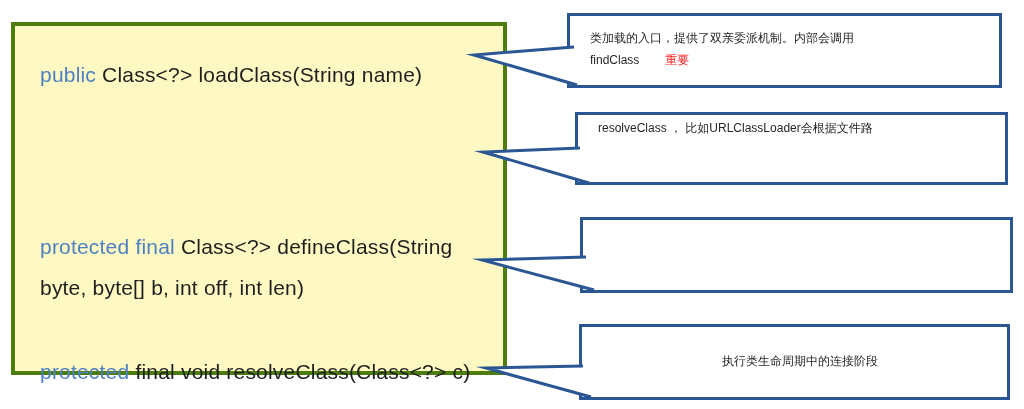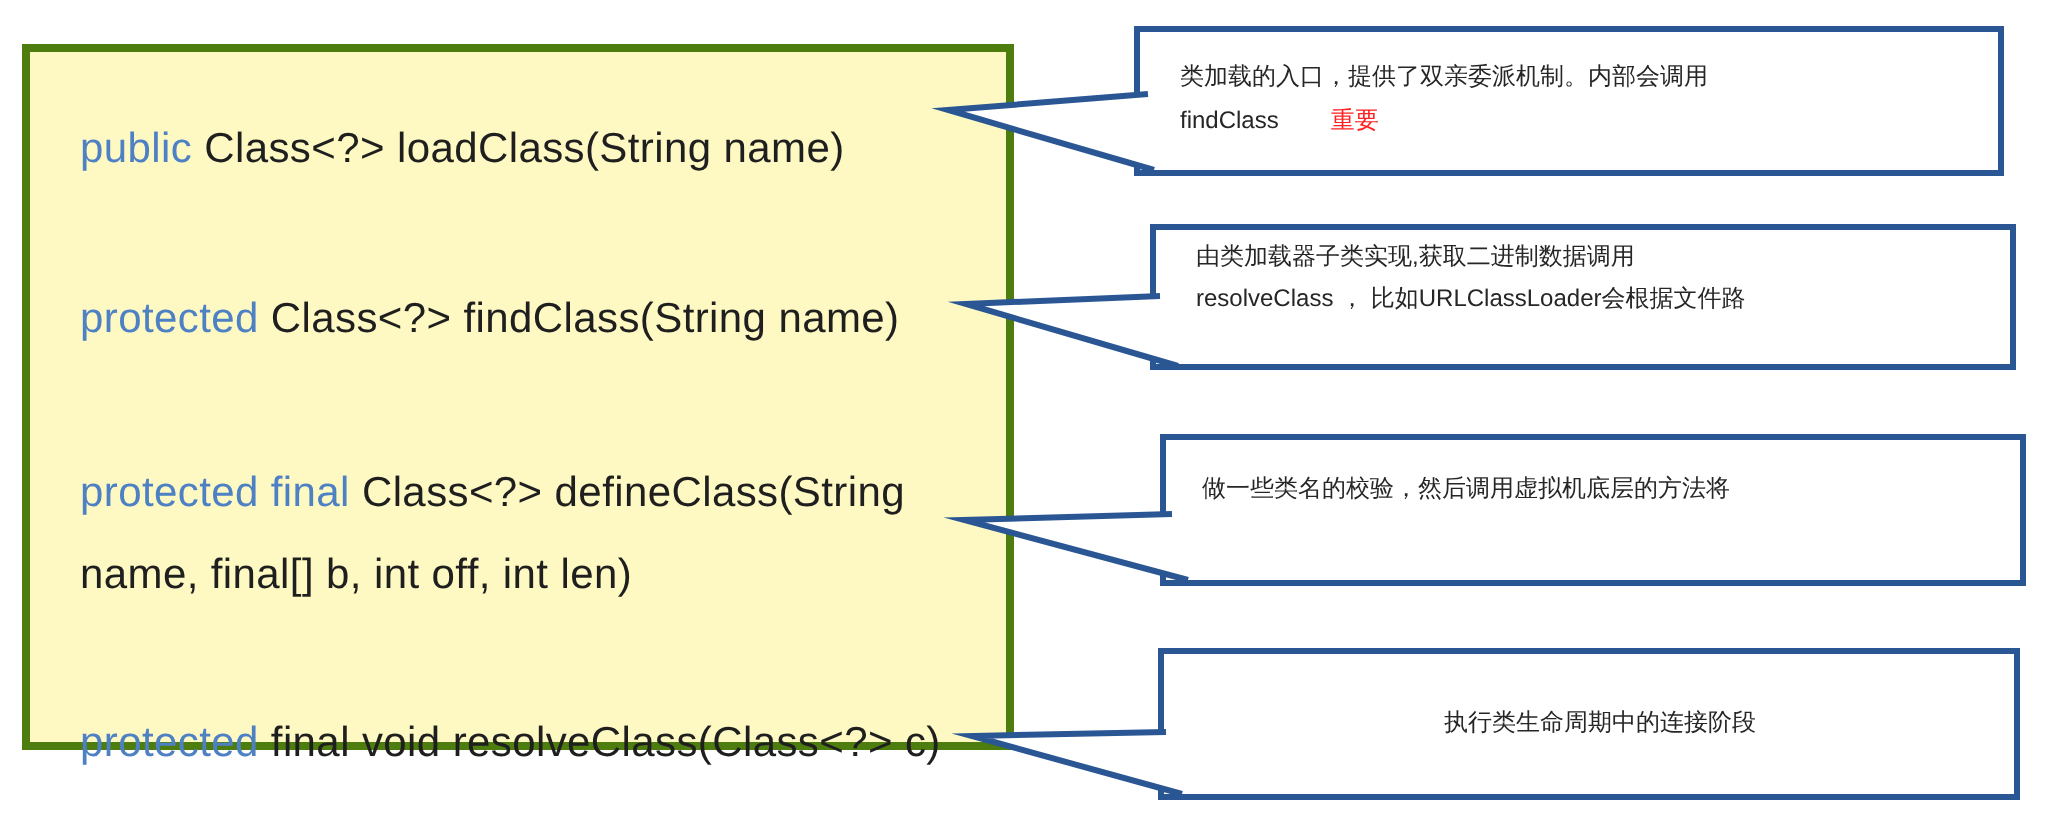--- a/index.html
+++ b/index.html
@@ -28,38 +28,35 @@
 
   
   .tails{position:absolute;left:0;top:0;width:1024px;height:409px;pointer-events:none;}
   .tails path{fill:#ffffff;stroke:#2a5794;stroke-width:3;stroke-miterlimit:12;}
 </style>
 </head>
 <body>
 
 <div class="code-panel">
   <div class="code-line cl-1"><span class="kw">public </span><span>Class&lt;?&gt; loadClass(String name)</span></div>
-  <div class="code-line cl-2"><span class="kw">protected </span><span>Class&lt;?&gt; findClass(String name)</span></div>
   <div class="code-line cl-3"><span class="kw">protected final </span><span>Class&lt;?&gt; defineClass(String</span></div>
-  <div class="code-line cl-4"><span>name, final[] b, int off, int len)</span></div>
+  <div class="code-line cl-4"><span>byte, byte[] b, int off, int len)</span></div>
   <div class="code-line cl-5"><span class="kw">protected </span><span>final void resolveClass(Class&lt;?&gt; c)</span></div>
 </div>
 
 <div class="callout co-1">
   <div class="co-line">类加载的入口，提供了双亲委派机制。内部会调用</div>
   <div class="co-line"><span>findClass</span><span class="tag-red">重要</span></div>
 </div>
 
 <div class="callout co-2">
-  <div class="co-line">由类加载器子类实现,获取二进制数据调用</div>
   <div class="co-line">resolveClass ， 比如URLClassLoader会根据文件路</div>
 </div>
 
 <div class="callout co-3">
-  <div class="co-line">做一些类名的校验，然后调用虚拟机底层的方法将</div>
 </div>
 
 <div class="callout co-4">
   <div class="co-line">执行类生命周期中的连接阶段</div>
 </div>
 
 <svg class="tails" viewBox="0 0 1024 409" xmlns="http://www.w3.org/2000/svg">
   <path d="M 574 47  L 474 55  L 577 85"></path>
   <path d="M 580 148 L 483 152 L 589 183"></path>
   <path d="M 586 257 L 482 260 L 594 290"></path>

